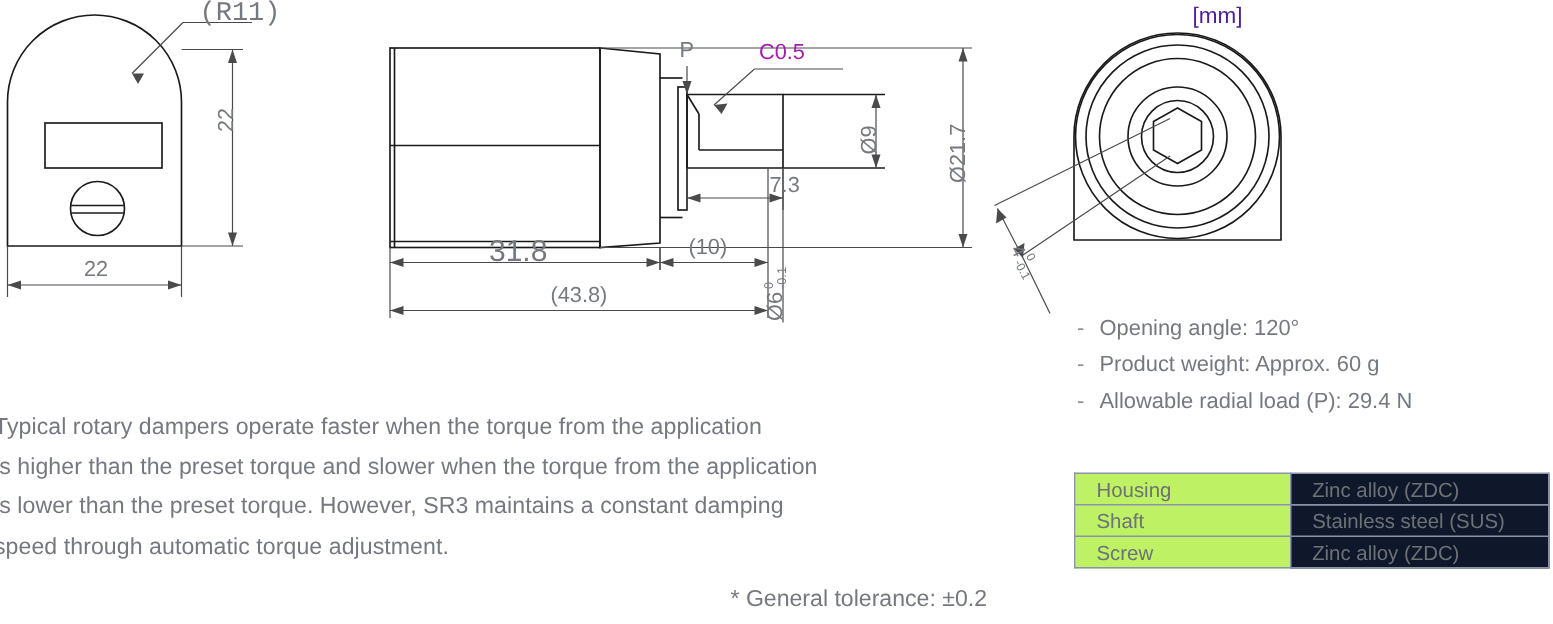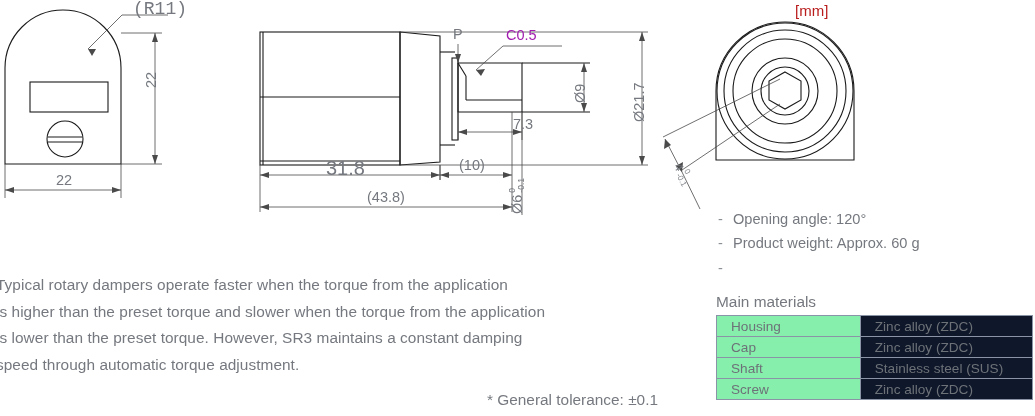--- a/index.html
+++ b/index.html
@@ -23,37 +23,37 @@
     font-size:15.4px;color:#75797f;
   }
   .specs{
     position:absolute;left:718px;top:207px;width:310px;
     font-size:14.6px;line-height:24.3px;color:#75797f;
   }
   .specs .row{display:flex;align-items:flex-start;}
   .specs .dash{width:15px;flex:none;color:#8b9096;}
   .mm{
     position:absolute;left:795px;top:2px;
-    font-size:15px;color:#b91c1c;
+    font-size:15px;color:#4c1d95;
   }
   .mats-title{
     position:absolute;left:716px;top:293px;
     font-size:15.4px;color:#75797f;
   }
   table.mats{
     position:absolute;left:716px;top:315px;
     border-collapse:collapse;width:317px;
     font-size:13.6px;
   }
   table.mats td{
     height:20px;padding:0 0 0 14px;
     border:1px solid #8b93a6;
     color:#6d7278;white-space:nowrap;
   }
-  table.mats td.k{width:150px;background:#86efac;}
+  table.mats td.k{width:150px;background:#bef264;}
   table.mats td.v{width:165px;background:#0f172a;}
 </style>
 </head>
 <body>
 
 <div class="stage">
 
   <div class="mm">[mm]</div>
 
   <div class="dwg" style="left:0;top:0;">
@@ -225,45 +225,41 @@
     </div>
   </div>
 
   <div class="desc">
     <div>Typical rotary dampers operate faster when the torque from the application</div>
     <div>is higher than the preset torque and slower when the torque from the application</div>
     <div>is lower than the preset torque. However, SR3 maintains a constant damping</div>
     <div>speed through automatic torque adjustment.</div>
   </div>
 
-  <div class="tolerance">* General tolerance: ±0.1</div>
+  <div class="tolerance">* General tolerance: ±0.2</div>
 
   <div class="specs">
     <div class="row">
       <span class="dash">-</span>
       <span>Opening angle: 120°</span>
     </div>
     <div class="row">
       <span class="dash">-</span>
       <span>Product weight: Approx. 60 g</span>
     </div>
     <div class="row">
       <span class="dash">-</span>
-    </div>
-  </div>
-
-  <div class="mats-title">Main materials</div>
+      <span>Allowable radial load (P): 29.4 N</span>
+    </div>
+  </div>
+
   <table class="mats">
     <tbody>
       <tr>
         <td class="k">Housing</td>
-        <td class="v">Zinc alloy (ZDC)</td>
-      </tr>
-      <tr>
-        <td class="k">Cap</td>
         <td class="v">Zinc alloy (ZDC)</td>
       </tr>
       <tr>
         <td class="k">Shaft</td>
         <td class="v">Stainless steel (SUS)</td>
       </tr>
       <tr>
         <td class="k">Screw</td>
         <td class="v">Zinc alloy (ZDC)</td>
       </tr>

